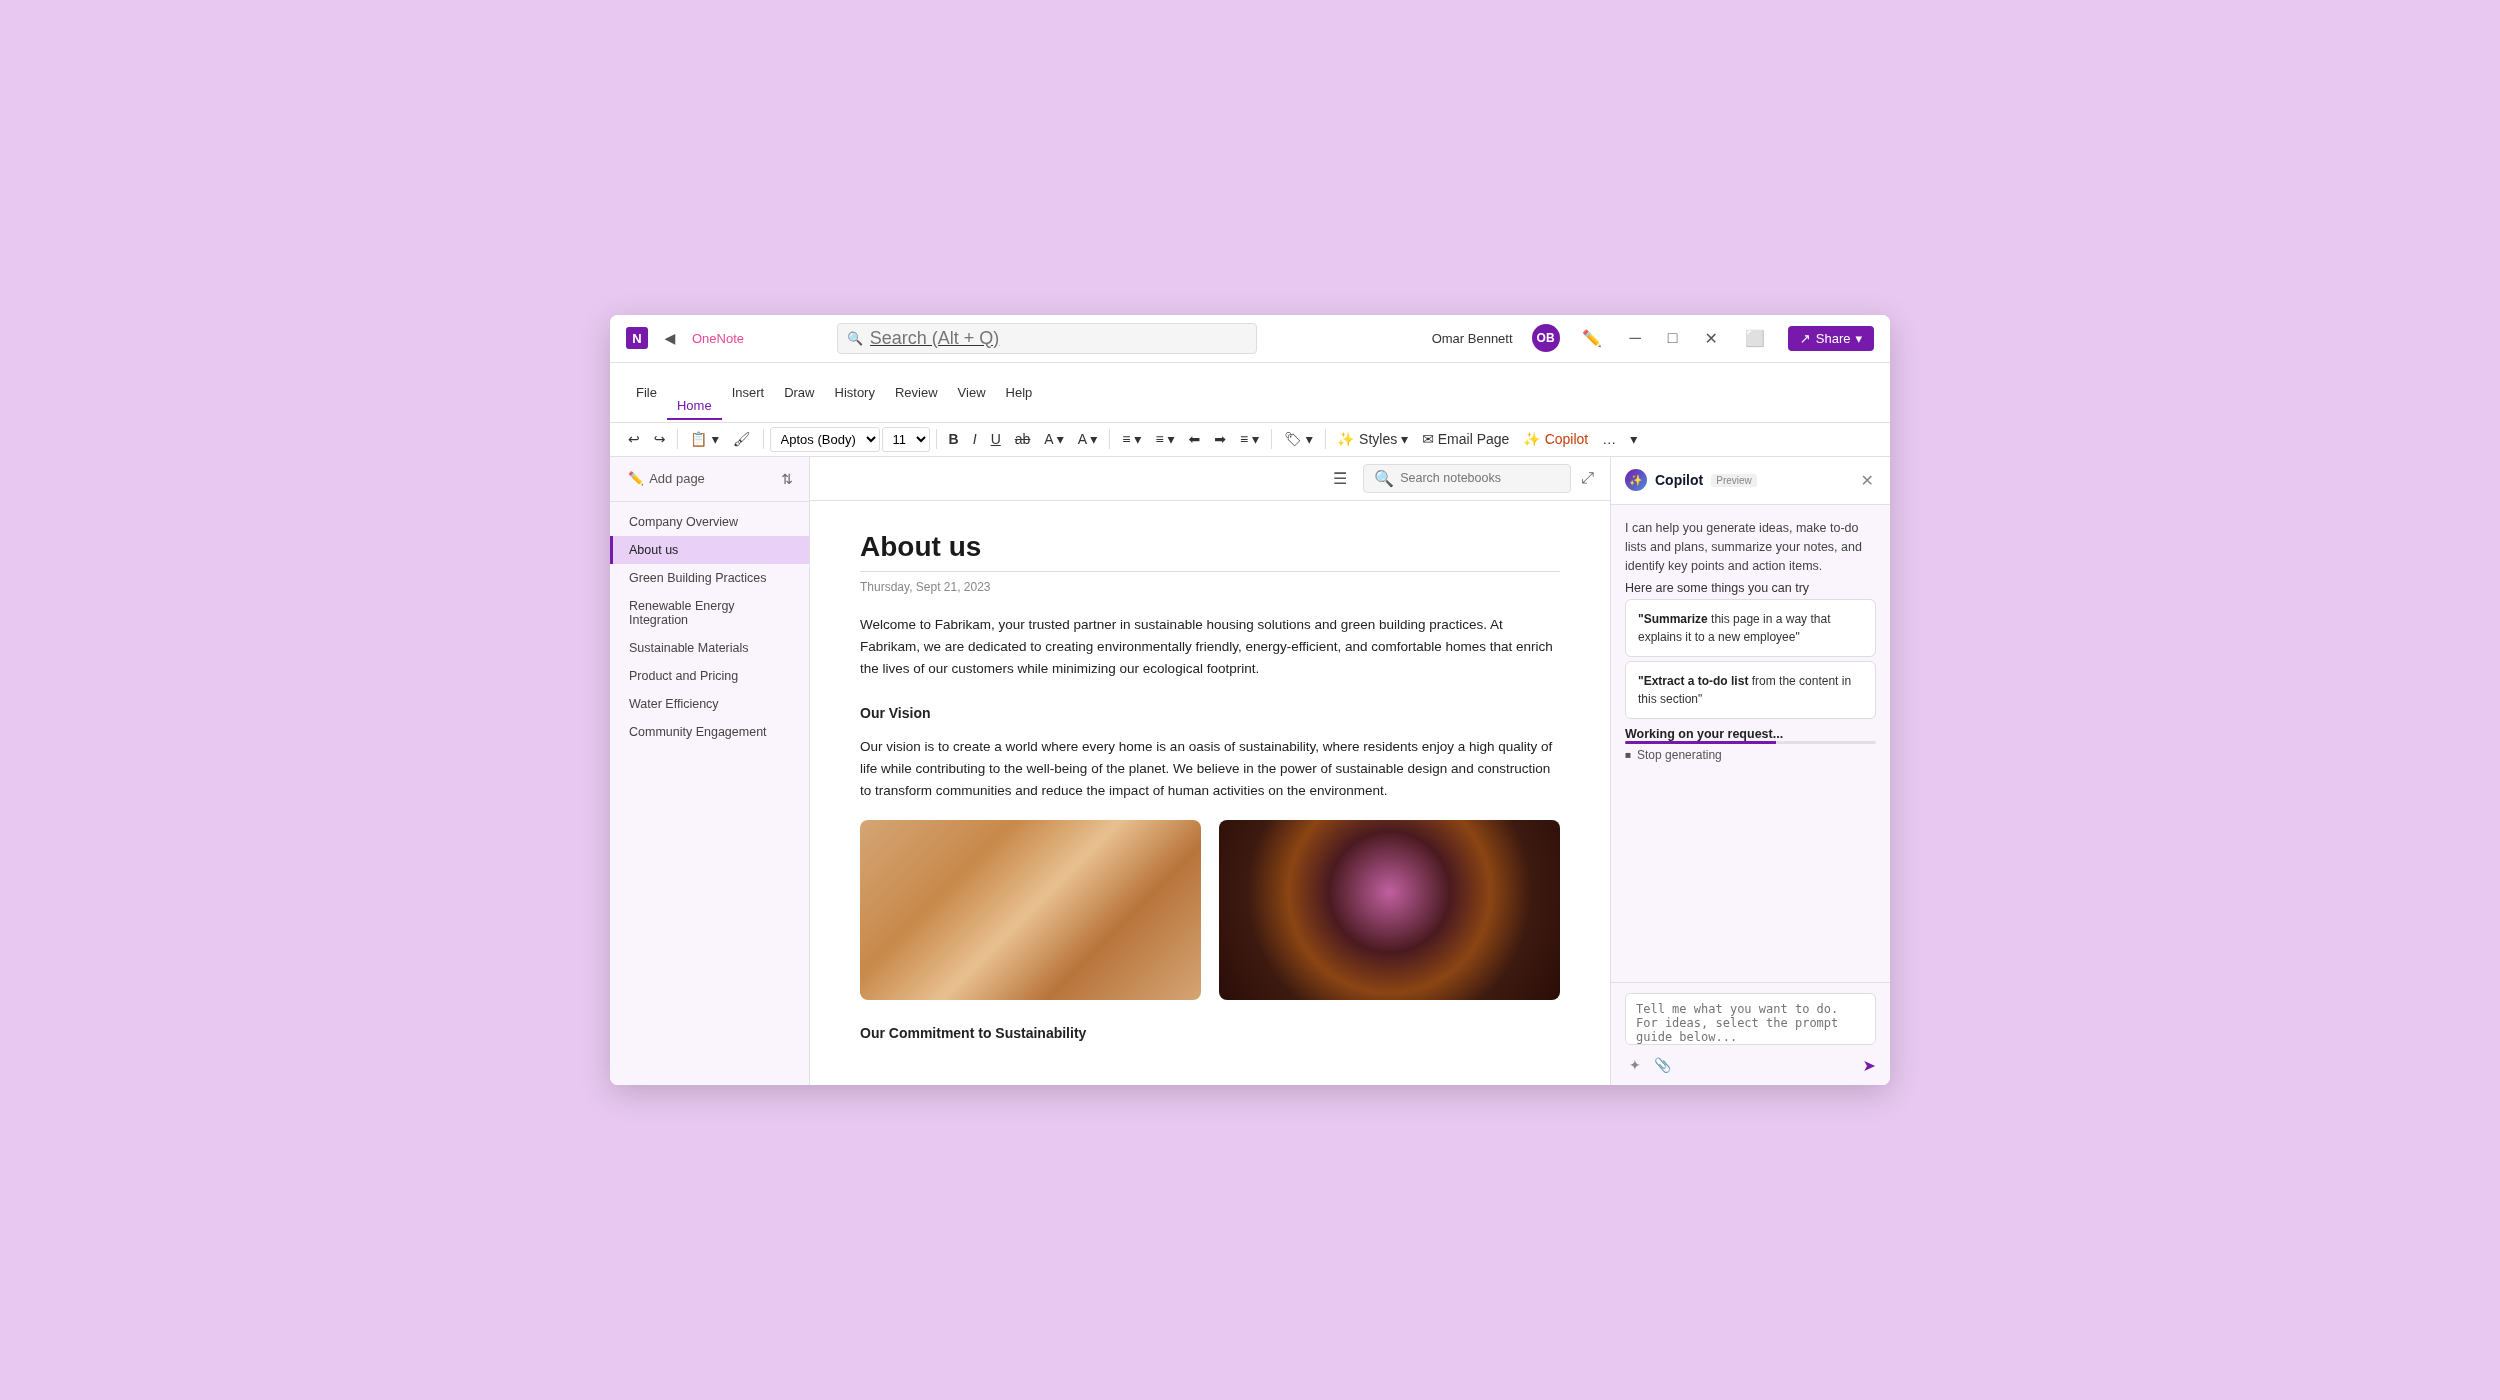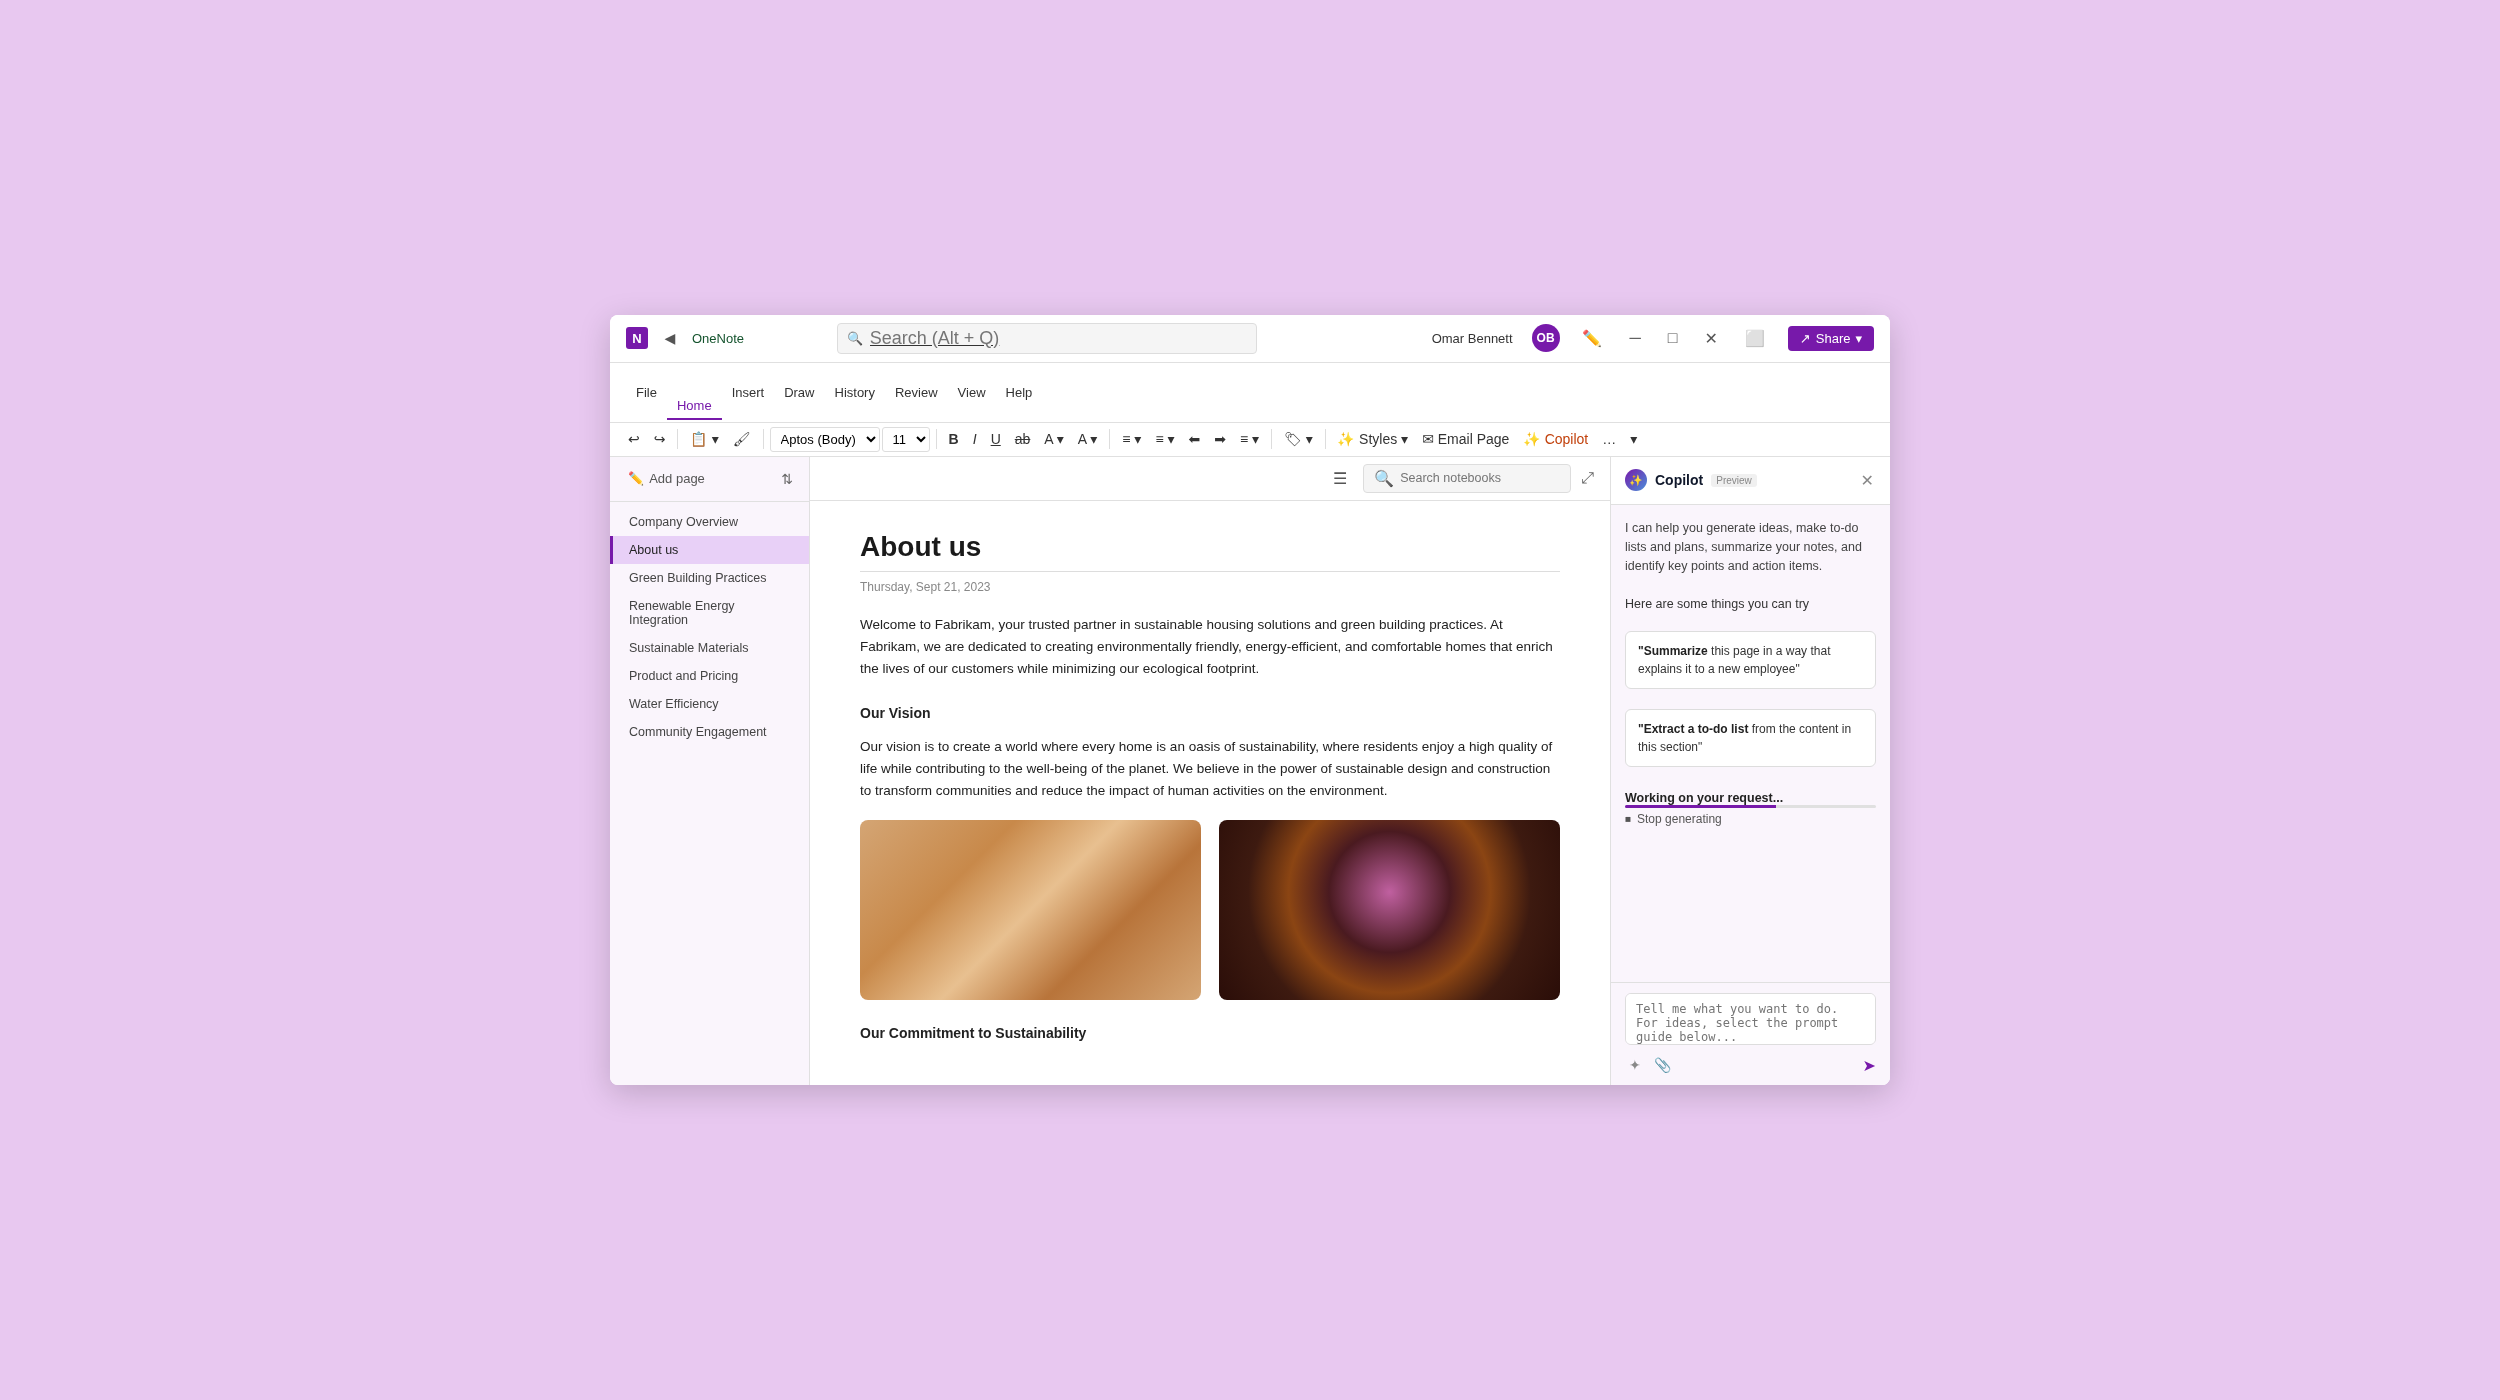--- a/index.html
+++ b/index.html
@@ -44,21 +44,21 @@
       border-radius: 50%;
       border: none;
       background: transparent;
       cursor: pointer;
       display: flex; align-items: center; justify-content: center;
       color: #555;
       font-size: 14px;
     }
     .app-title {
       font-size: 13px;
-      color: #14532d;
+      color: #ec4899;
       flex: 0 0 auto;
     }
     .title-search {
       flex: 1;
       max-width: 420px;
       margin: 0 auto;
       display: flex;
       align-items: center;
       background: #f5f5f5;
       border: 1px solid #ddd;
@@ -288,21 +288,21 @@
       font-size: 10px; color: #888;
       background: #f0f0f0; border-radius: 3px;
       padding: 1px 5px;
     }
     .close-btn {
       background: transparent; border: none; cursor: pointer;
       color: #888; font-size: 16px; padding: 2px;
     }
     .copilot-body {
       flex: 1; overflow-y: auto; padding: 14px;
-      display: flex; flex-direction: column; gap: 20px;
+      display: flex; flex-direction: column; gap: 4px;
     }
     .copilot-intro {
       font-size: 12.5px; color: #444; line-height: 1.55;
     }
     .copilot-try-text {
       font-size: 12.5px; color: #333; font-weight: 500;
     }
     .copilot-suggestion {
       background: #fff;
       border: 1px solid #ddd;

